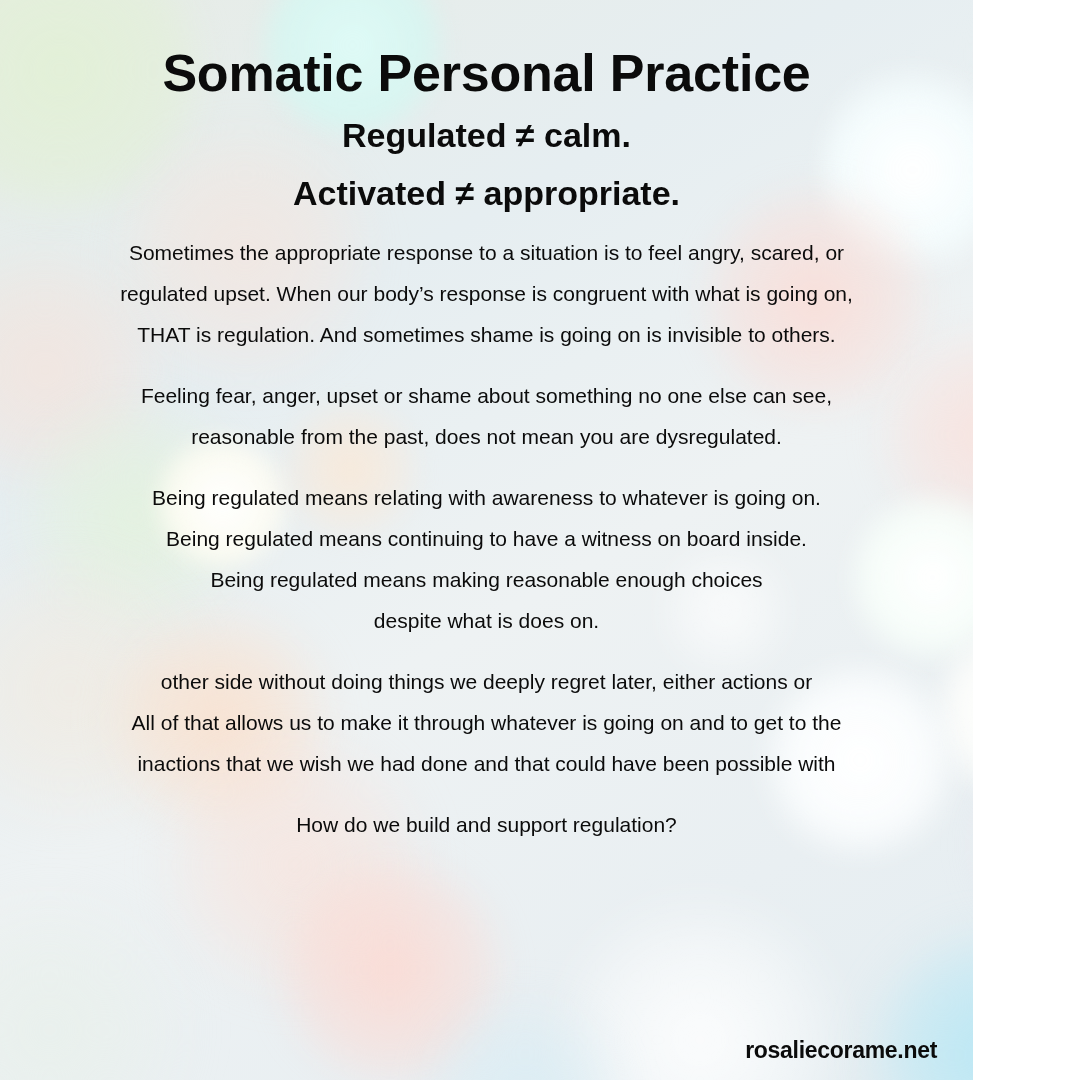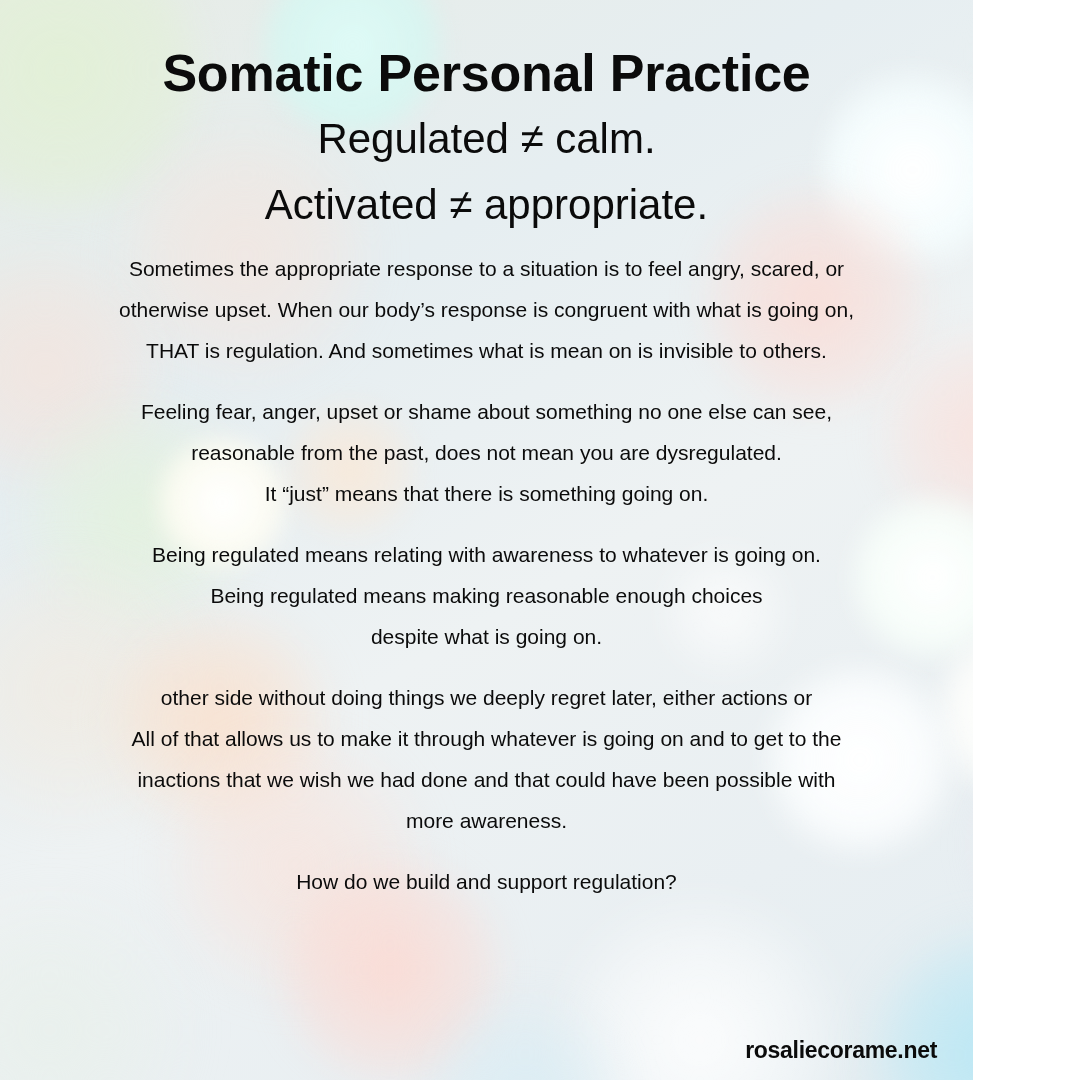--- a/index.html
+++ b/index.html
@@ -48,22 +48,22 @@
     font-weight: 700;
     line-height: 1.07;
     letter-spacing: -0.2px;
     margin: 0 0 6px 0;
   }
 
   .subtitle-block {
     margin: 0 0 22px 0;
   }
   .subtitle {
-    font-size: 42px;
-    font-weight: 400;
+    font-size: 34px;
+    font-weight: 700;
     line-height: 1.0;
     margin: 16px;
   }
   .subtitle.second {
     margin-top: 24px;
   }
 
   .para {
     font-size: 21px;
     font-weight: 400;
@@ -129,41 +129,40 @@
 
     <h1 class="title">Somatic Personal Practice</h1>
 
     <div class="subtitle-block">
       <p class="subtitle first">Regulated ≠ calm.</p>
       <p class="subtitle second">Activated ≠ appropriate.</p>
     </div>
 
     <div class="para p1">
       <span class="ln">Sometimes the appropriate response to a situation is to feel angry, scared, or</span>
-      <span class="ln">otherwise upset. When our body’s response is congruent with what is going on,</span>
-      <span class="ln">THAT is regulation. And sometimes what is mean on is invisible to others.</span>
+      <span class="ln">regulated upset. When our body’s response is congruent with what is going on,</span>
+      <span class="ln">THAT is regulation. And sometimes shame is going on is invisible to others.</span>
     </div>
 
     <div class="para p2">
       <span class="ln">Feeling fear, anger, upset or shame about something no one else can see,</span>
       <span class="ln">reasonable from the past, does not mean you are dysregulated.</span>
-      <span class="ln">It “just” means that there is something going on.</span>
     </div>
 
     <div class="para p3">
       <span class="ln">Being regulated means relating with awareness to whatever is going on.</span>
+      <span class="ln">Being regulated means continuing to have a witness on board inside.</span>
       <span class="ln">Being regulated means making reasonable enough choices</span>
-      <span class="ln">despite what is going on.</span>
+      <span class="ln">despite what is does on.</span>
     </div>
 
     <div class="para p4">
       <span class="ln">other side without doing things we deeply regret later, either actions or</span>
       <span class="ln">All of that allows us to make it through whatever is going on and to get to the</span>
       <span class="ln">inactions that we wish we had done and that could have been possible with</span>
-      <span class="ln">more awareness.</span>
     </div>
 
     <div class="para p5">
       <span class="ln">How do we build and support regulation?</span>
 
     </div>
 
   </div>
 
   <div class="footer">rosaliecorame.net</div>

